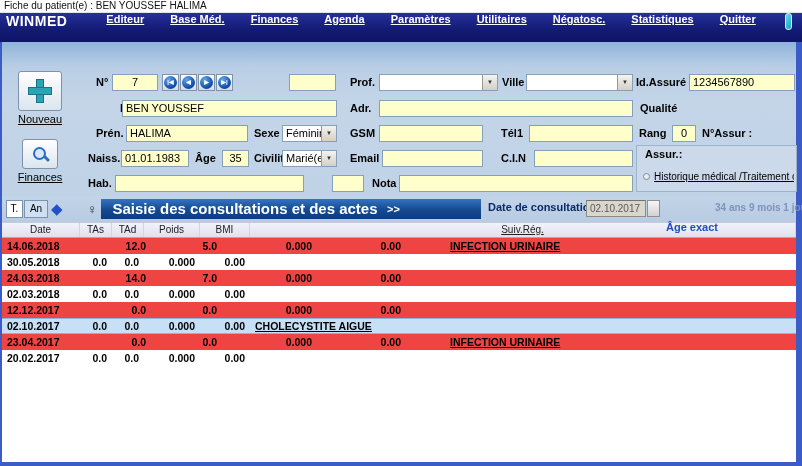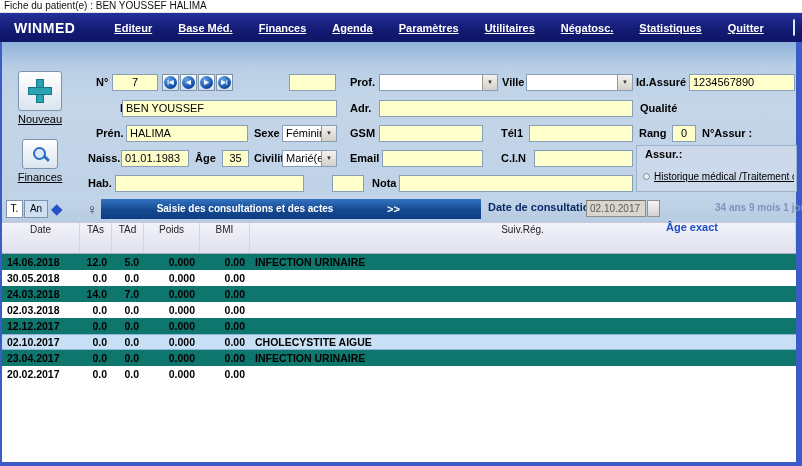--- a/index.html
+++ b/index.html
@@ -4,21 +4,21 @@
 <style>
   * { margin:0; padding:0; box-sizing:border-box; cursor:default; }
   html,body { width:802px; height:466px; }
   body { font-family:"Liberation Sans", sans-serif; font-size:11px; color:#000; background:#fff; }
   .window { position:relative; width:802px; height:466px; overflow:hidden; background:#fff; }
 
   
   .titlebar { height:13px; background:#fff; border-bottom:1px solid #e4e4e4; font-size:10px; line-height:12px; padding-left:4px; color:#111; white-space:nowrap; }
 
   
-  .menubar { height:29px; background:linear-gradient(180deg,#26309a 0%, #121a72 60%, #0e1566 100%); display:flex; align-items:center; padding:0 8px; }
+  .menubar { height:29px; background:linear-gradient(180deg,#26309a 0%, #121a72 60%, #0e1566 100%); display:flex; align-items:flex-start; padding:0 0; }
   .brand { color:#fff; font-weight:bold; font-size:14px; letter-spacing:.5px; margin:0 26px 0 6px; }
   .menu-items { display:flex; align-items:center; }
   .menu-item { color:#fff; font-size:11px; font-weight:bold; text-decoration:underline; padding:0 13px; white-space:nowrap; }
   .menu-quit { margin-left:auto; }
   .win-icon { width:19px; height:17px; margin:0 10px 0 16px; background:linear-gradient(135deg,#5fd8ea,#18a8c4); border:1px solid #cfeff5; border-radius:3px; position:relative; }
   .win-icon::after { content:""; position:absolute; left:3px; top:3px; right:3px; bottom:3px; background:#0c2f86; border-radius:1px; }
 
   
   .body-area { position:absolute; top:42px; left:0; right:0; bottom:0; border-left:2px solid #3b5cc6; border-right:6px solid #3b5cc6; border-bottom:4px solid #3b5cc6; background:#fff; display:flex; flex-direction:column; }
 
@@ -49,40 +49,40 @@
   .radio-dot { width:7px; height:7px; border-radius:50%; border:1px solid #808a96; background:#e9edf2; margin:0 4px 0 2px; flex:none; }
   .hist-text { font-size:10px; text-decoration:underline; overflow:hidden; white-space:nowrap; }
 
   
   .consult-bar { position:relative; height:26px; background:linear-gradient(180deg,#c2d4e8,#b7cbe2); flex:none; }
   .tab-t { position:absolute; left:4px; top:4px; width:17px; height:18px; background:#fff; border:1px solid #7d92ab; text-align:center; line-height:16px; font-size:10px; }
   .tab-an { position:absolute; left:22px; top:4px; width:24px; height:18px; background:#cfe0f2; border:1px solid #7d92ab; text-align:center; line-height:16px; font-size:10px; }
   .diamond { position:absolute; left:49px; top:3px; color:#2352c8; font-size:15px; line-height:20px; }
   .glyph-icon { position:absolute; left:85px; top:3px; color:#3a3a3a; font-size:14px; line-height:20px; }
   .consult-title-bar { position:absolute; left:99px; top:3px; width:380px; height:20px; background:linear-gradient(180deg,#3373c2 0%, #15498f 55%, #0c3c84 100%); color:#fff; }
-  .consult-title { position:absolute; left:0; right:92px; text-align:center; font-weight:bold; font-size:10px; line-height:20px; white-space:nowrap; }
+  .consult-title { position:absolute; left:0; right:92px; text-align:center; font-weight:bold; font-size:15px; line-height:20px; white-space:nowrap; }
   .chevrons { position:absolute; left:286px; top:0; font-weight:bold; font-size:11px; line-height:20px; }
   .date-label { position:absolute; left:486px; top:5px; font-weight:bold; color:#0a2a66; font-size:11px; }
   .date-input { position:absolute; left:584px; top:4px; width:60px; height:17px; background:#d9d6ce; border:1px solid #8f8c84; border-top-color:#76736b; font-size:10px; color:#5a5a5a; line-height:15px; padding:0 3px; }
   .date-btn { position:absolute; left:645px; top:4px; width:13px; height:17px; background:linear-gradient(#f6f6f6,#d2d2d2); border:1px solid #909090; }
   .age-exact-label { position:absolute; left:664px; top:5px; font-weight:bold; color:#1e4fc0; font-size:11px;margin-top:20px; }
   .age-exact-value { position:absolute; left:713px; top:6px; font-weight:bold; color:#7e93bd; font-size:10px; white-space:nowrap; }
 
   
   .table-area { flex:1; background:#fff; display:flex; flex-direction:column; overflow:hidden; }
-  .thead { display:flex; height:32px; flex:none; background:linear-gradient(#f2f2fa,#e1e1ef); border-bottom:1px solid #a9a9c2; border-top:1px solid #c9c9da; font-size:10px; color:#222; }
+  .thead { display:flex; height:16px; flex:none; background:linear-gradient(#f2f2fa,#e1e1ef); border-bottom:1px solid #a9a9c2; border-top:1px solid #c9c9da; font-size:10px; color:#222; }
   .th { text-align:center; line-height:14px; border-right:1px solid #d3d3e3; white-space:nowrap; overflow:hidden; }
   .c-date { width:78px; flex:none; }
   .c-tas  { width:32px; flex:none; }
   .c-tad  { width:32px; flex:none; }
   .c-poids{ width:56px; flex:none; }
   .c-bmi  { width:50px; flex:none; }
-  .c-suiv { flex:1; }
+  .c-suiv { flex:1;text-decoration:underline; }
   .trow { display:flex; height:16px; flex:none; font-size:10.5px; font-weight:bold; line-height:16px; background:#fff; }
-  .trow.alt { background:#0f766e; }
+  .trow.alt { background:#ef4444;gap:39px; }
   .trow.selected { background:#c8e0f5; box-shadow: inset 0 1px 0 #8ab6dc, inset 0 -1px 0 #8ab6dc; }
   .tcell { white-space:nowrap; overflow:hidden; }
   .tcell.c-date { padding-left:5px; }
   .tcell.num { text-align:right; padding-right:5px; }
   .tcell.c-suiv { padding-left:5px; }
 </style>
 </head>
 <body>
 
 <div class="window">

